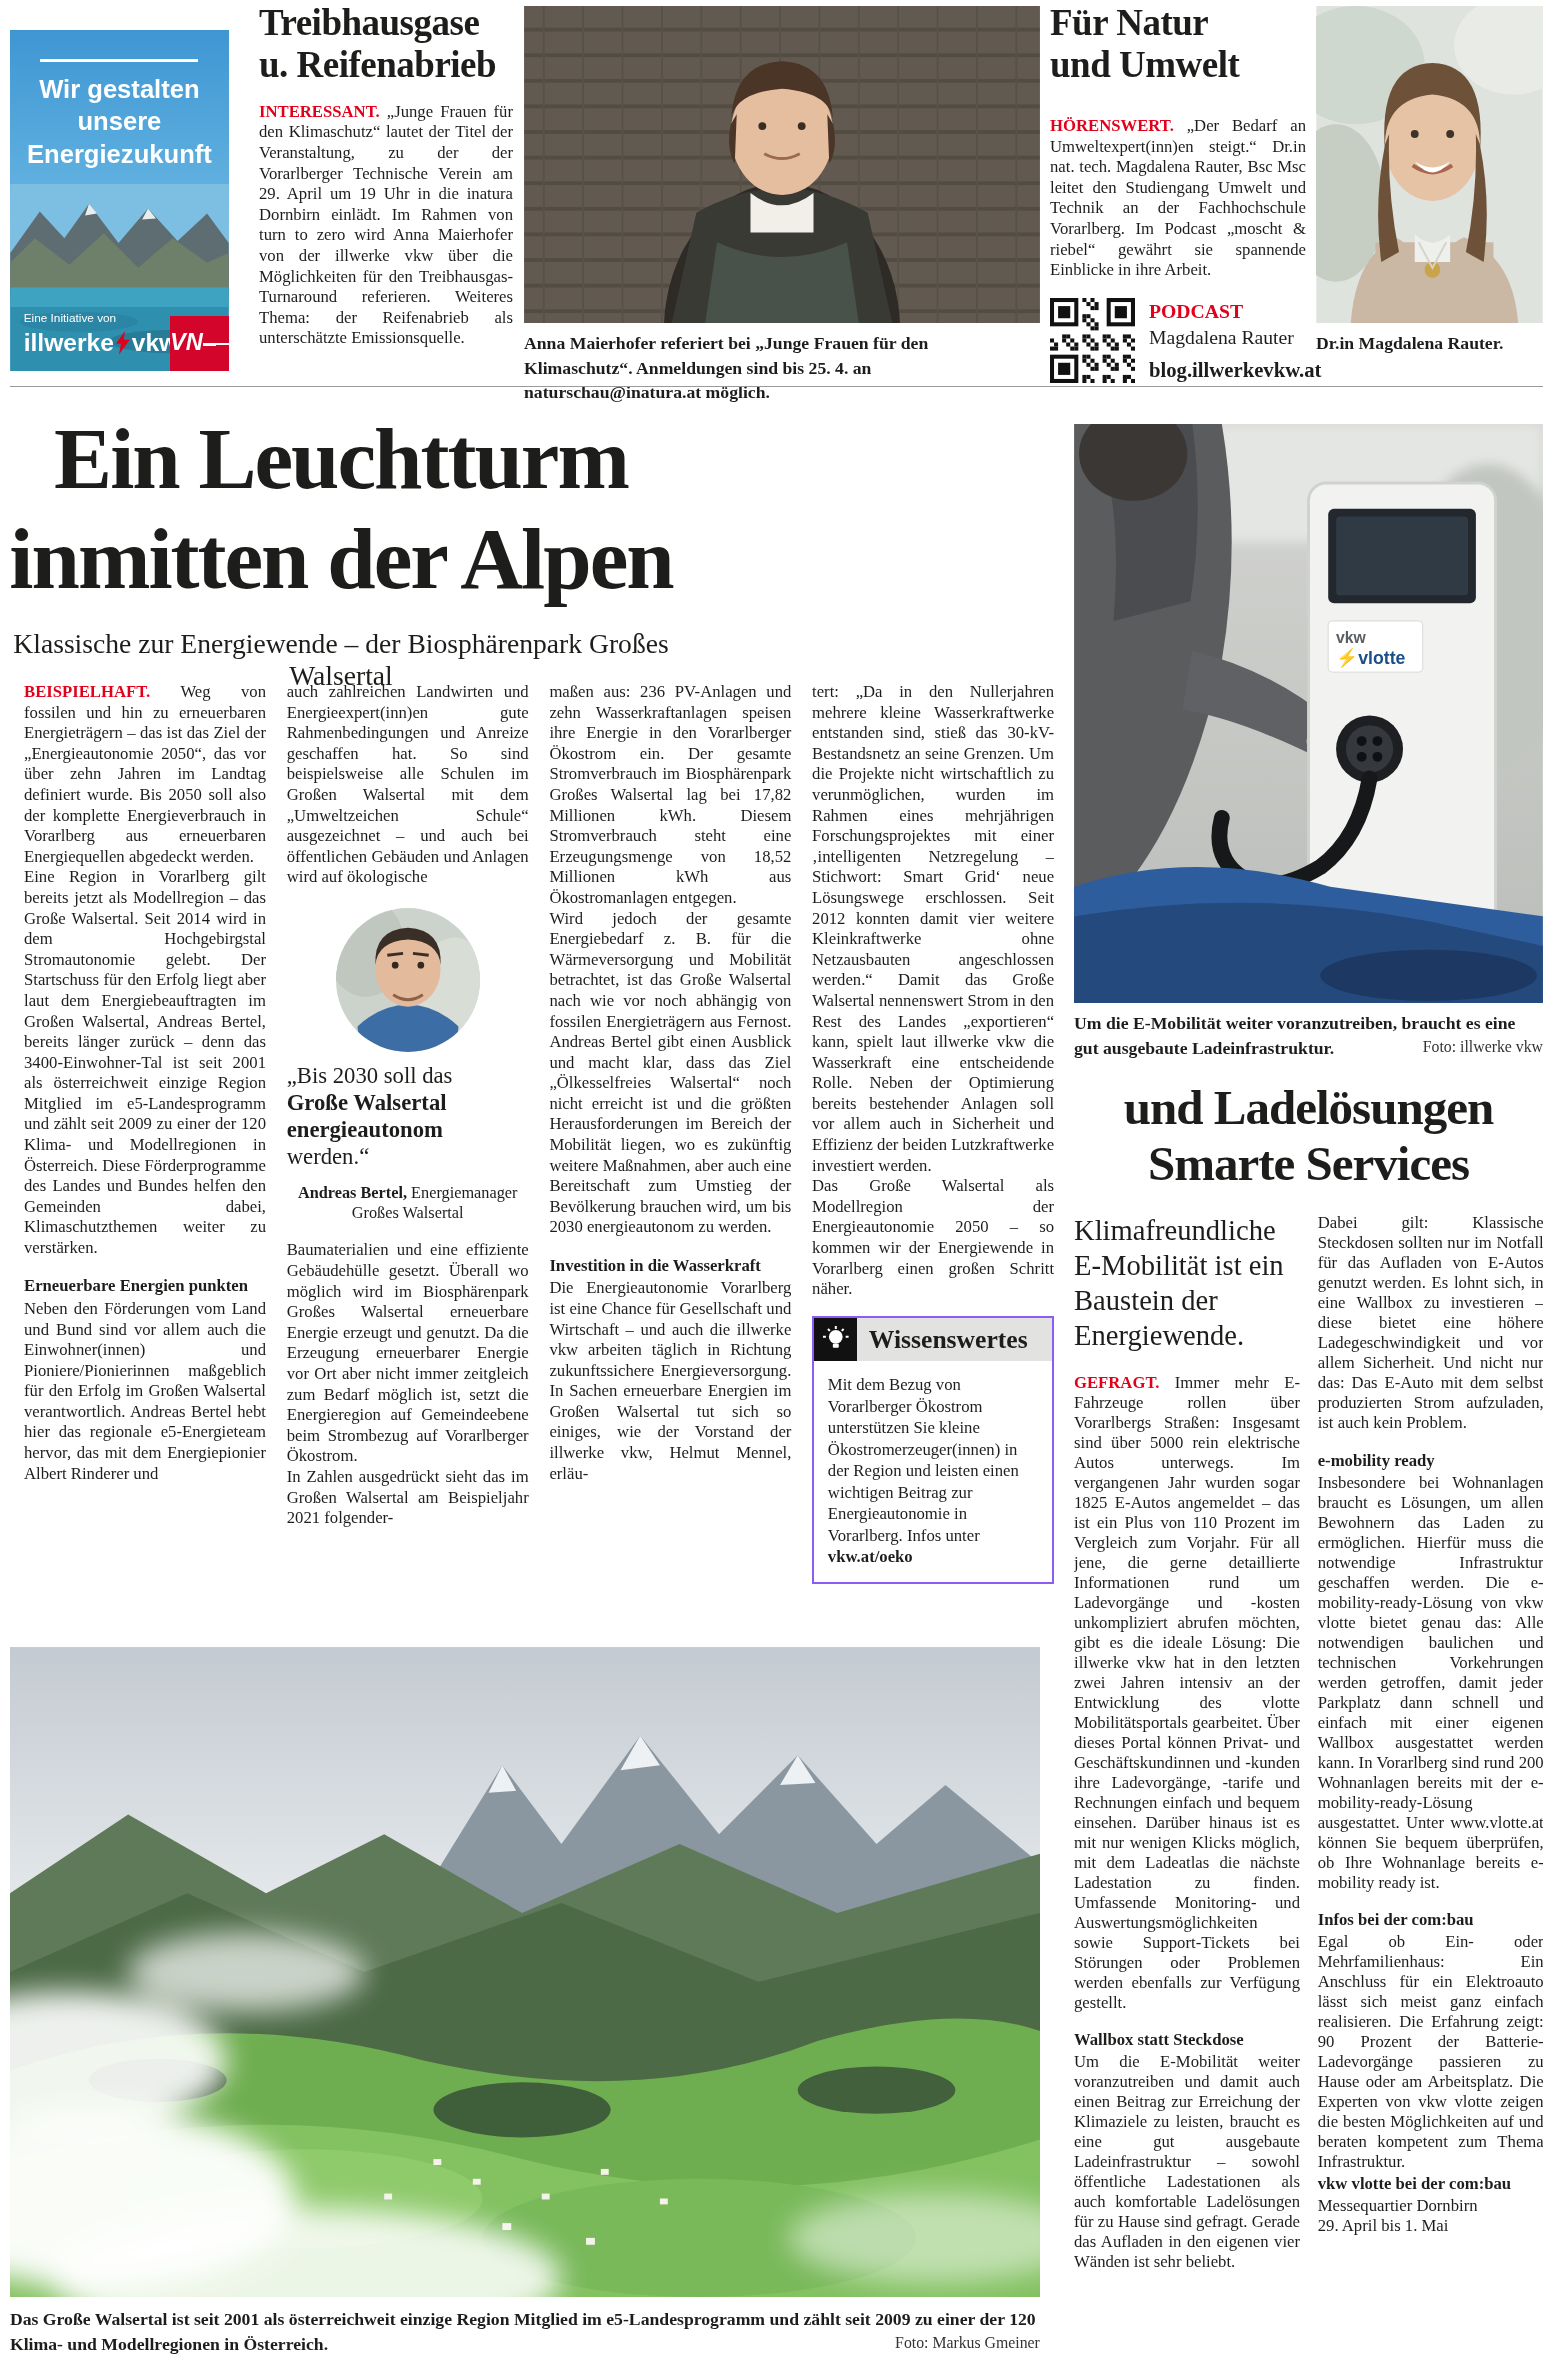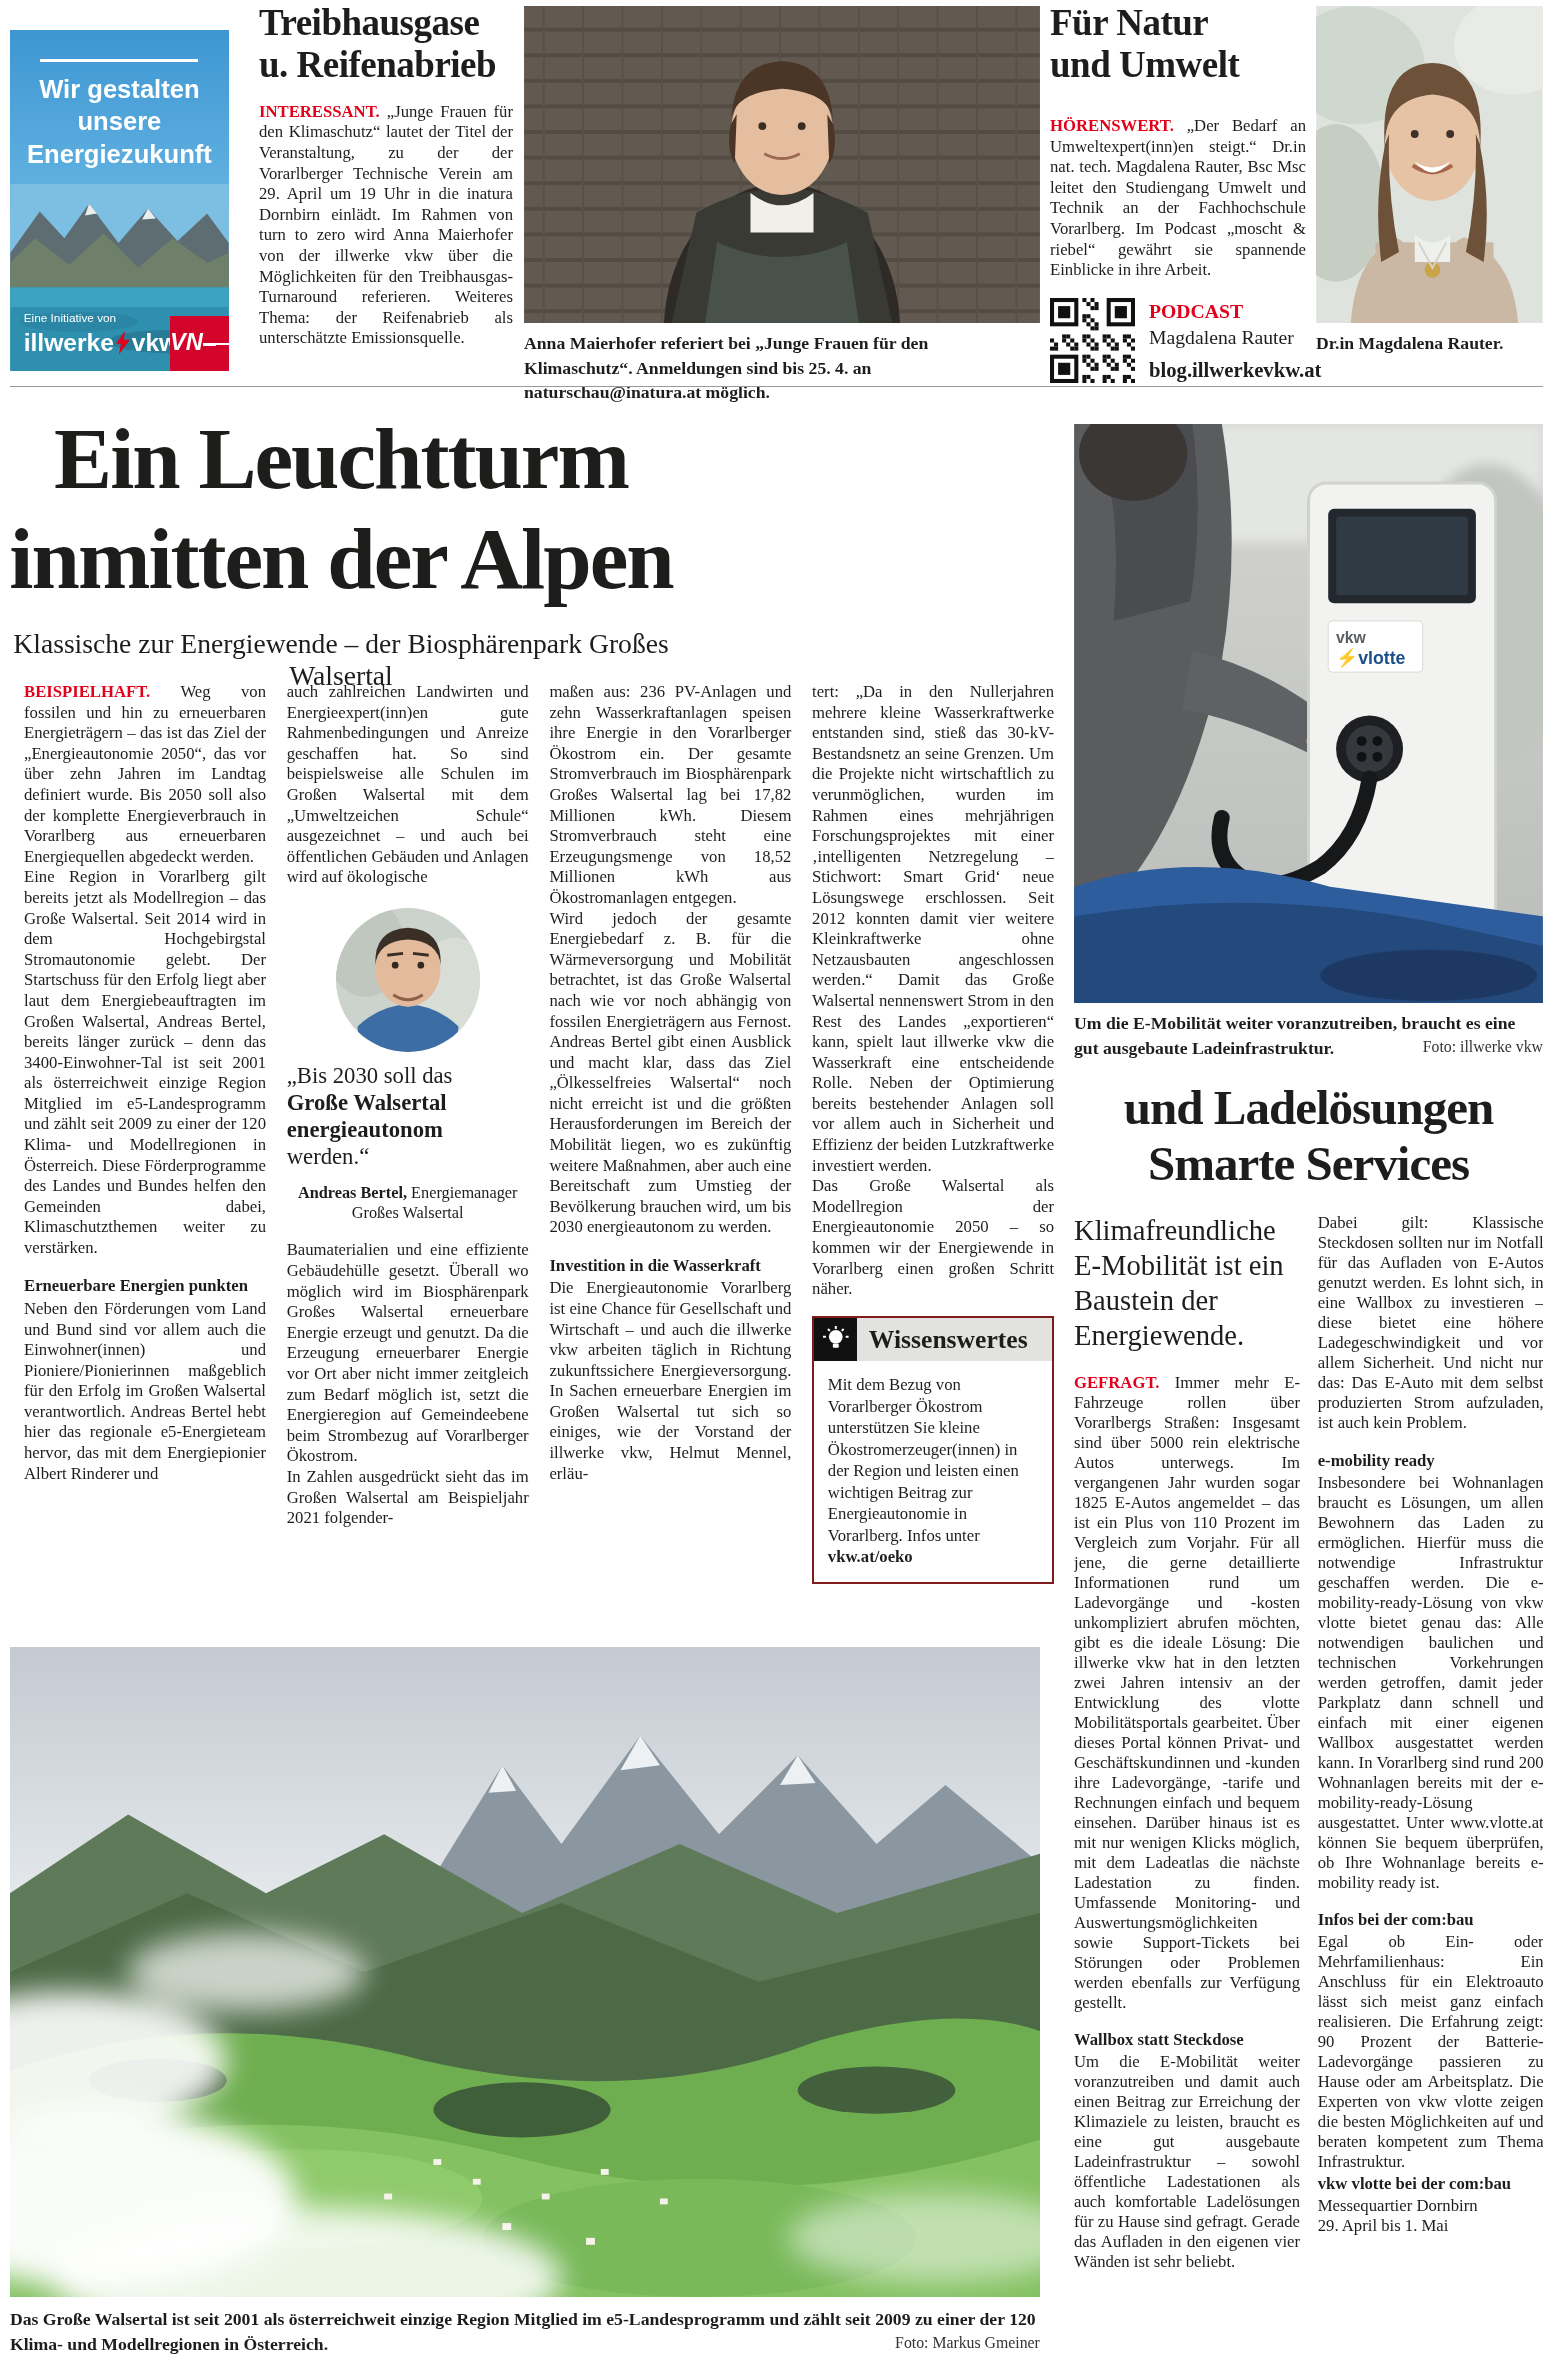--- a/index.html
+++ b/index.html
@@ -49,21 +49,21 @@
       font-size:87px;line-height:100px;letter-spacing:-2px;}
   #main-subtitle{left:0;top:628px;width:682px;text-align:center;font-size:27.6px;}
   #main-cols{left:24px;top:682px;width:1030px;height:952px;display:flex;gap:20.7px;overflow:hidden;}
   .mcol{width:242px;flex:0 0 242px;}
   
   .portrait{width:144px;height:144px;border-radius:50%;overflow:hidden;margin:19.7px auto 9.9px auto;}
   .quote{text-align:left;font-size:22.7px;line-height:27px;margin-top:9.9px;}
   .quote .b{font-weight:bold;}
   .quote-attr{text-align:center;font-size:16.3px;line-height:19.7px;margin:13.8px 0 17.7px 0;}
   
-  .infobox{margin-top:15.8px;border:2px solid #7f1d1d;}
+  .infobox{margin-top:15.8px;border:2px solid #8b5cf6;}
   .infobox-head{display:flex;align-items:stretch;height:43px;}
   .infobox-icon{width:43px;height:43px;background:#111;flex:0 0 43px;display:flex;align-items:center;justify-content:center;}
   .infobox-title{flex:1;background:#e2e2e0;font-weight:bold;font-size:25.6px;line-height:43px;padding-left:11.8px;
       font-family:"Liberation Serif",serif;}
   .infobox-body{padding:13.8px 11.8px 13.8px 13.8px;font-size:16.7px;line-height:21.5px;text-align:left;}
   #photo-landscape{left:9.9px;top:1647px;width:1030px;height:650px;overflow:hidden;}
   #caption-landscape{left:9.9px;top:2307px;width:1030px;}
   #caption-landscape .credit{position:absolute;right:0;bottom:1px;}
   
   #photo-ev{left:1074px;top:424px;width:469px;height:579px;overflow:hidden;}

